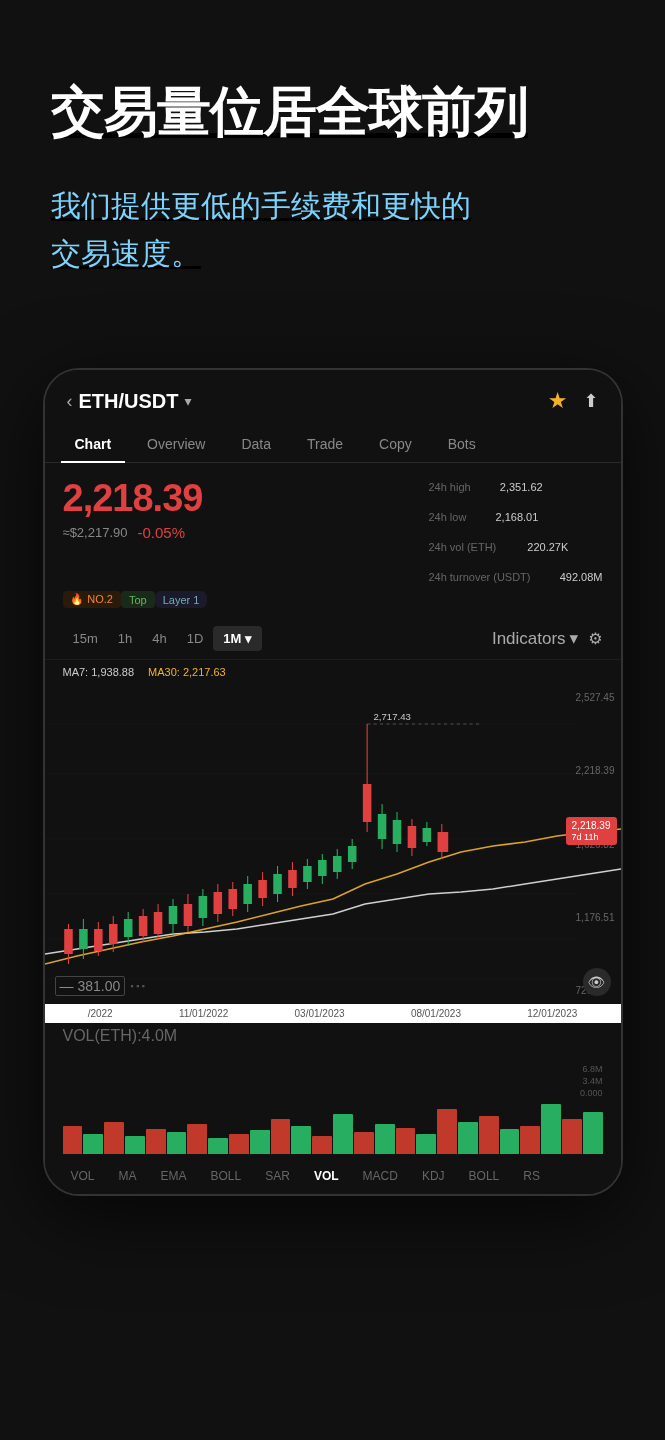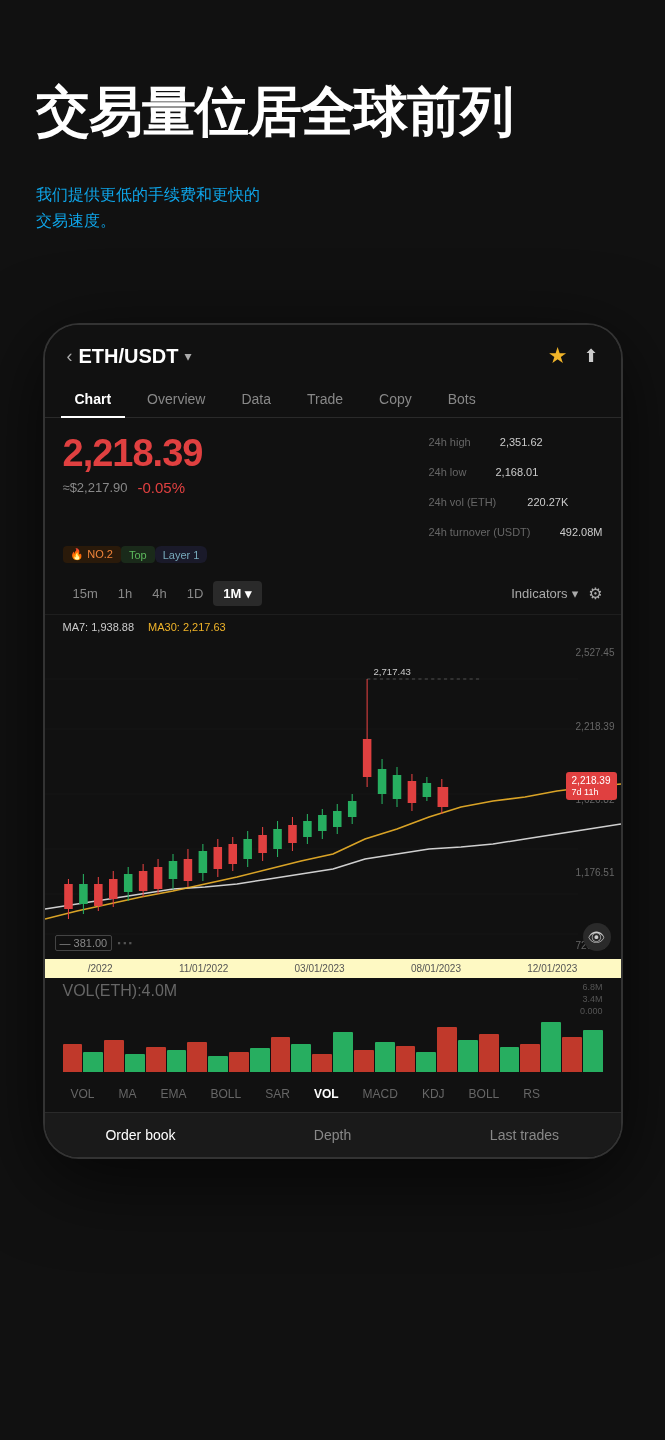--- a/index.html
+++ b/index.html
@@ -6,33 +6,34 @@
     body {
       width: 665px;
       min-height: 1440px;
       background: #111111;
       font-family: -apple-system, BlinkMacSystemFont, 'Segoe UI', sans-serif;
       overflow-x: hidden;
     }
 
     
     .hero {
-      padding: 80px 36px 40px;
+      padding: 80px 51px 40px;
+      text-decoration: underline;
     }
     .hero-title {
       font-size: 54px;
       font-weight: 800;
       color: #ffffff;
       line-height: 1.15;
       letter-spacing: -1px;
       margin-bottom: 40px;
     }
     .hero-subtitle {
-      font-size: 16px;
-      color: #0ea5e9;
+      font-size: 30px;
+      color: #7dd3fc;
       line-height: 1.6;
       font-weight: 400;
     }
 
     
     .phone-container {
       margin: 50px auto 0;
       width: 580px;
       background: #1a1a1a;
       border-radius: 36px;
@@ -192,21 +193,21 @@
       background: #2a2a2a;
       color: #fff;
       font-weight: 600;
     }
     .indicators-btn {
       margin-left: auto;
       display: flex;
       align-items: center;
       gap: 4px;
       color: #aaa;
-      font-size: 13px;
+      font-size: 17px;
       background: transparent;
       border: none;
       cursor: pointer;
     }
     .chart-settings-icon {
       color: #aaa;
       font-size: 16px;
       margin-left: 10px;
     }
 
@@ -246,21 +247,21 @@
     .y-label {
       font-size: 10px;
       color: #666;
     }
 
     
     .date-labels {
       display: flex;
       justify-content: space-around;
       padding: 4px 10px;
-      background: #fef9c3;
+      background: #ffffff;
     }
     .date-label { font-size: 10px; color: #555; }
 
     
     .vol-section {
       background: #111;
       padding: 4px 18px 0;
     }
     .vol-label {
       font-size: 16px;
@@ -519,42 +520,42 @@
 
       
       <div style="position:absolute; right:4px; top:46%; transform:translateY(-50%);">
         <div style="background:#e04040; color:#fff; font-size:10px; padding:3px 6px; border-radius:3px; white-space:nowrap;">
           2,218.39<br><span style="font-size:9px;">7d 11h</span>
         </div>
       </div>
 
       
       <div style="position:absolute; bottom:8px; left:10px; display:flex; align-items:center; gap:5px;">
-        <span style="color:#888; font-size:11px; border:1px solid #444; padding:1px 4px; border-radius:2px;">— 381.00</span>
+        <span style="color:#888; font-size:14px; border:1px solid #444; padding:1px 4px; border-radius:2px;">— 381.00</span>
         <span style="color:#555; font-size:9px;">▪ ▪ ▪</span>
       </div>
 
       
       <div style="position:absolute; bottom:8px; right:10px; width:28px; height:28px; background:#2a2a2a; border-radius:50%; display:flex; align-items:center; justify-content:center;">
         <span style="color:#ccc; font-size:14px;">👁</span>
       </div>
     </div>
 
     <div class="date-labels">
       <span class="date-label">/2022</span>
       <span class="date-label">11/01/2022</span>
       <span class="date-label">03/01/2023</span>
       <span class="date-label">08/01/2023</span>
       <span class="date-label">12/01/2023</span>
     </div>
 
     <div class="vol-section">
       <div style="display:flex; justify-content:space-between; align-items:flex-start;">
         <span class="vol-label">VOL(ETH):4.0M</span>
-        <div style="display:flex; flex-direction:column; gap:2px; align-items:flex-end; font-size:9px; color:#555;">
+        <div style="display:flex; flex-direction:column; gap:2px; align-items:flex-end; font-size:9px; color:#555;margin-top:37px;">
           <span>6.8M</span>
           <span>3.4M</span>
           <span>0.000</span>
         </div>
       </div>
       <div class="vol-chart">
 
         <div class="vol-bar-group">
           <div class="vol-bar red" style="height:28px;"></div>
           <div class="vol-bar green" style="height:20px;"></div>
@@ -592,20 +593,15 @@
       <span class="ind-tab">EMA</span>
       <span class="ind-tab">BOLL</span>
       <span class="ind-tab">SAR</span>
       <span class="ind-tab active">VOL</span>
       <span class="ind-tab">MACD</span>
       <span class="ind-tab">KDJ</span>
       <span class="ind-tab">BOLL</span>
       <span class="ind-tab">RS</span>
     </div>
 
-    <div class="bottom-tabs">
-      <div class="bottom-tab active">Order book</div>
-      <div class="bottom-tab">Depth</div>
-      <div class="bottom-tab">Last trades</div>
-    </div>
 
   </div>
 </div>
 
 </body></html>

